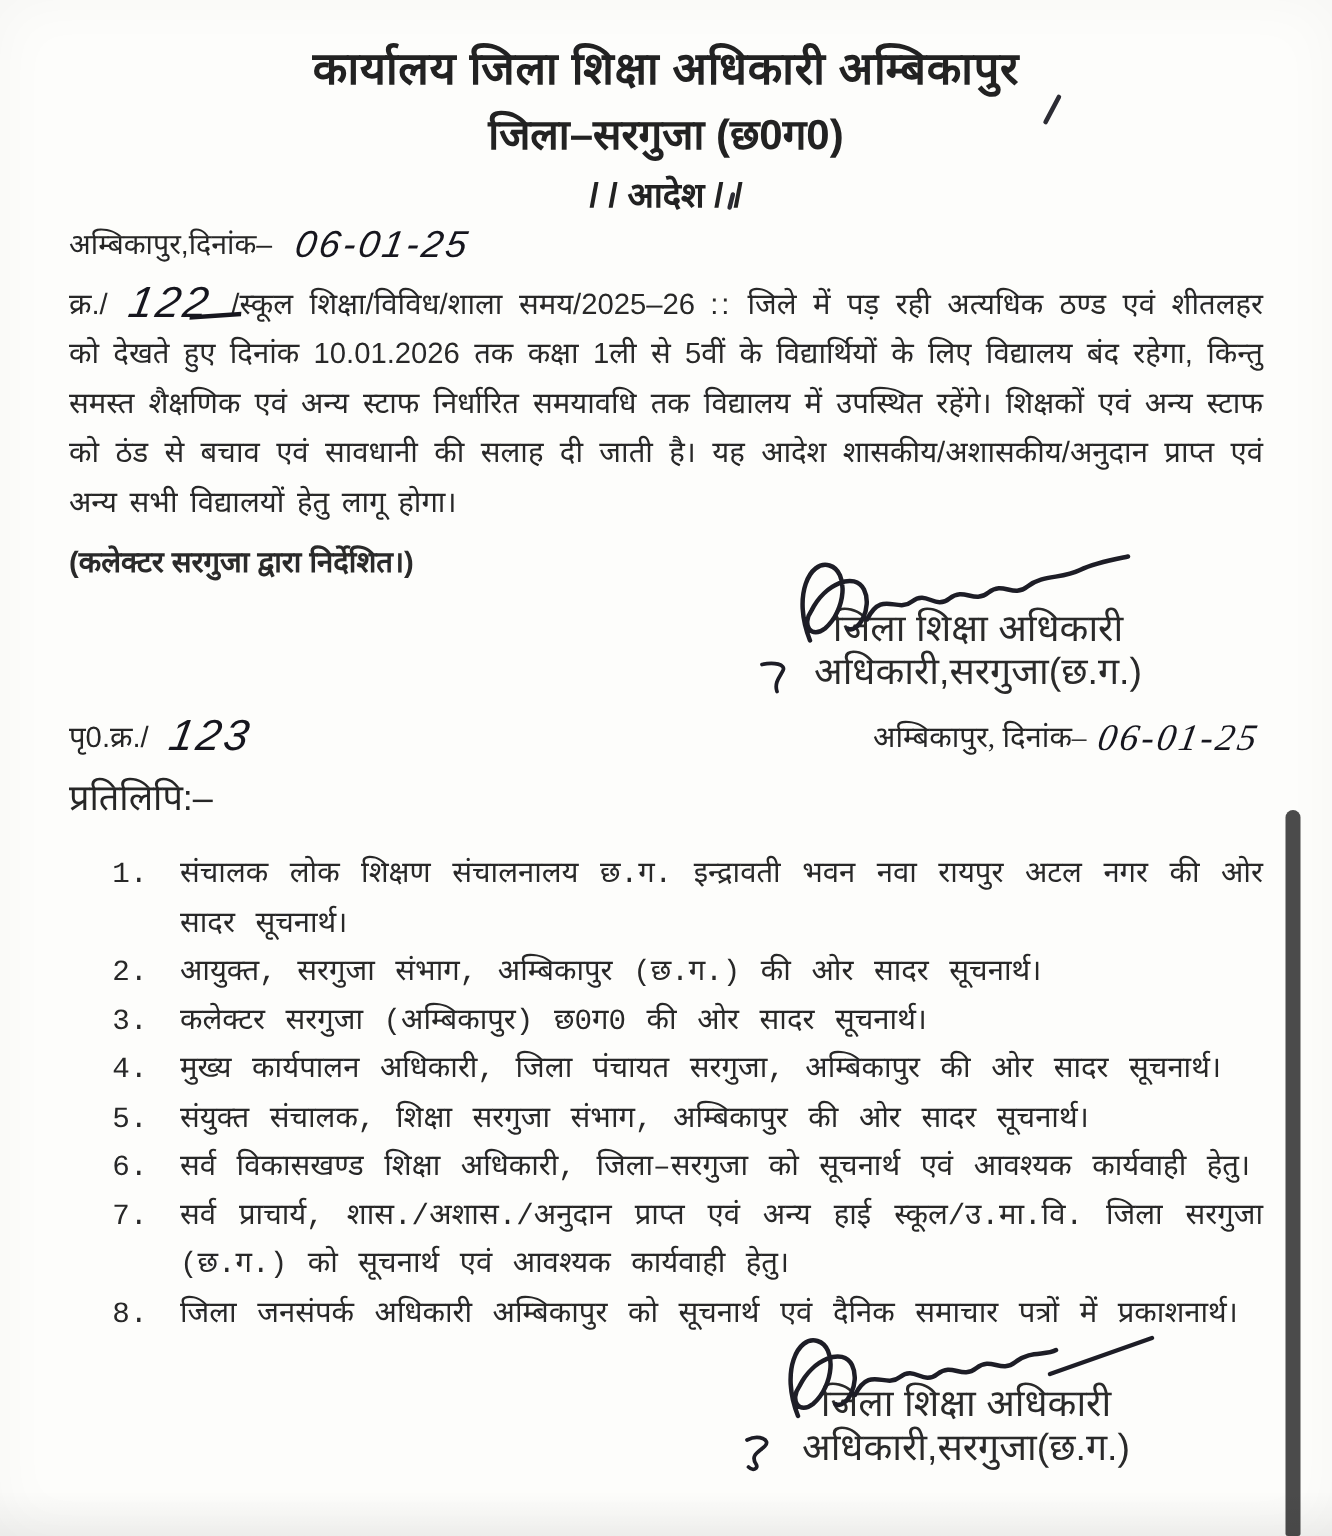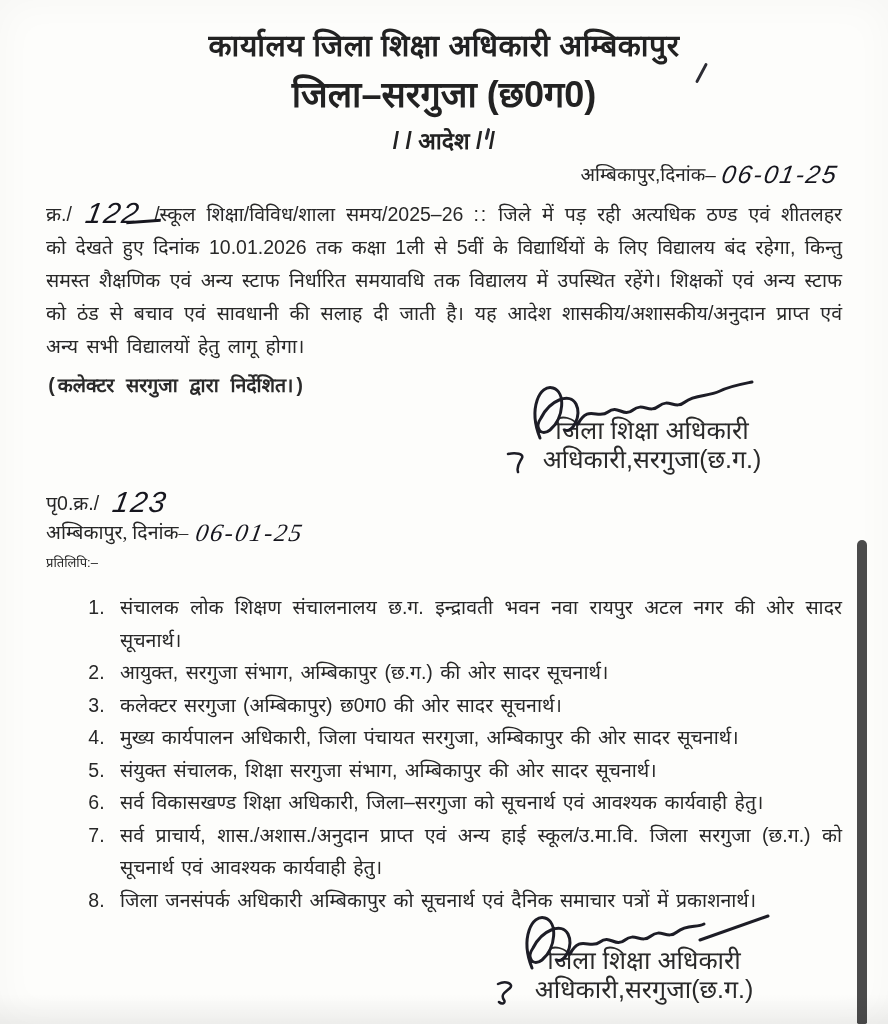--- a/index.html
+++ b/index.html
@@ -24,38 +24,37 @@
   .title1 {
     text-align: center;
     font-size: 30px;
     font-weight: bold;
     letter-spacing: 0.5px;
     margin-top: 8px;
     color: #222;
   }
   .title2 {
     text-align: center;
-    font-size: 36px;
+    font-size: 28px;
     font-weight: bold;
     margin-top: 4px;
     color: #222;
   }
   .adesh {
     text-align: center;
     font-size: 23px;
     font-weight: bold;
     margin-top: 6px;
     color: #222;
   }
   
   .dateline1 {
     display: flex;
-    justify-content: flex-end;
     align-items: baseline;
-    gap: 6px;
+    gap: 16px;
     margin-top: 2px;
     padding-right: 4px;
     font-size: 19px;
   }
   
   .hw {
     display: inline-block;
     font-style: italic;
     transform: skewX(-10deg);
     font-weight: 500;
@@ -80,21 +79,20 @@
     text-align: justify;
     word-spacing: 3px;
     color: #282828;
   }
   .body-par .sep { padding: 0 10px; letter-spacing: 2px; }
   .directive {
     margin-top: 8px;
     font-size: 19.5px;
     font-weight: bold;
     color: #2a2a2a;
-    font-family: Liberation Mono, monospace;
   }
   
   .sigblock {
     position: relative;
     width: 300px;
     margin-left: auto;
     margin-right: 40px;
     text-align: center;
     font-size: 25px;
     line-height: 29px;
@@ -113,36 +111,36 @@
   }
   .sig-line2 { white-space: nowrap; }
   
   .endorse-row {
     display: flex;
     justify-content: space-between;
     align-items: baseline;
     margin-top: 10px;
     font-size: 19.5px;
     white-space: nowrap;
-    flex-direction: column;
   }
   .endorse-left { display: flex; align-items: baseline; }
   .endorse-right { display: flex; align-items: baseline; gap: 8px; padding-right: 2px; font-family: Liberation Serif, serif; }
   .copy-label {
     margin-top: 8px;
-    font-size: 13px;
+    font-size: 24px;
   }
   
   ol.recipients {
     margin-top: 20px;
     margin-left: 44px;
     padding-left: 22px;
     font-size: 19.5px;
     line-height: 32.5px;
     color: #282828;
+    font-family: Liberation Mono, monospace;
   }
   ol.recipients li {
     padding-left: 8px;
     text-align: justify;
     word-spacing: 2px;
   }
   
   .edge-bar {
     position: absolute;
     right: 21px;

